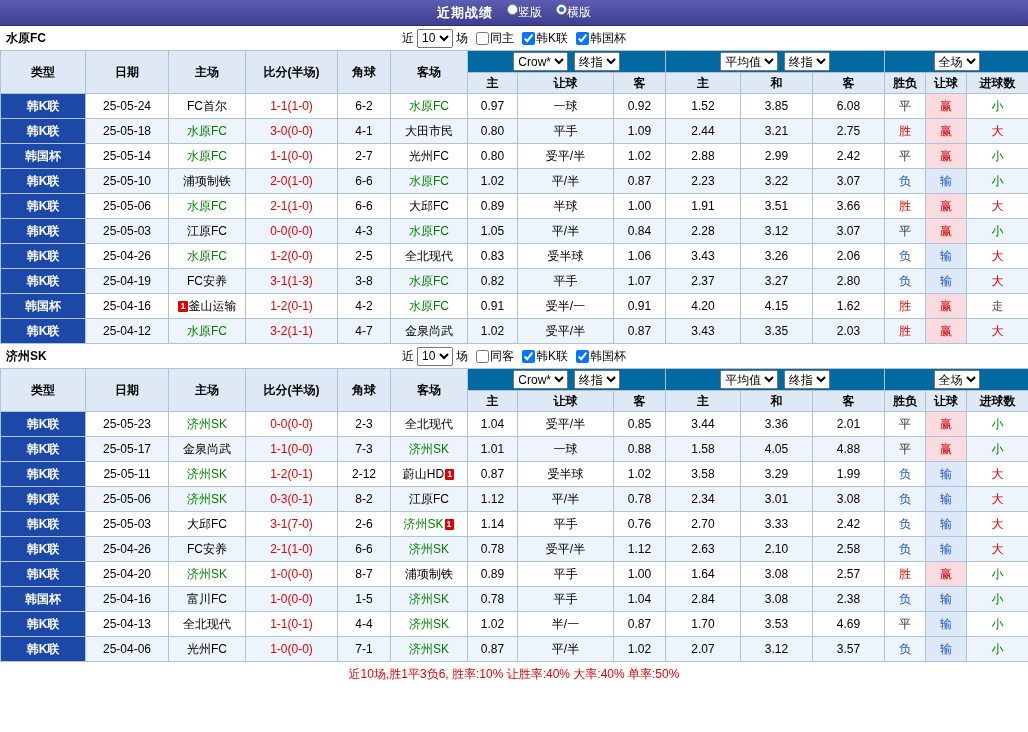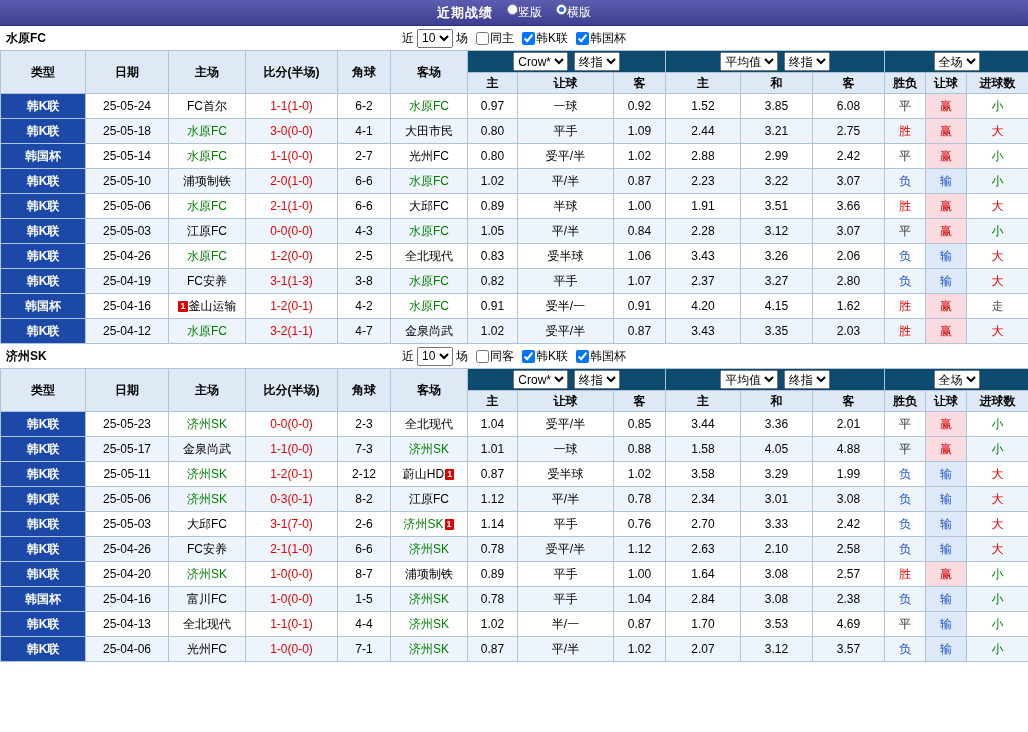--- a/index.html
+++ b/index.html
@@ -13,21 +13,21 @@
   .teamname{position:absolute;left:6px;font-weight:bold;font-size:12px}
   .ctrls{display:inline-flex;align-items:center;gap:3px}
   .ctrls select{font-size:12px;height:19px}
   .cb{display:inline-flex;align-items:center;gap:1px;margin-left:5px}
   .cb input{width:13px;height:13px;margin:0}
   table.grid{border-collapse:collapse;width:1028px;table-layout:fixed}
   .grid th,.grid td{border:1px solid #aec2da;text-align:center;overflow:hidden;white-space:nowrap;padding:0 2px}
   .grid thead th{background:#dfe9f6;font-weight:bold;font-size:12px}
   .grid tr.h1 th{height:22px}
   .grid tr.h2 th{height:21px}
-  .grid thead th.ddc{background:#0c4a6e;font-weight:normal}
+  .grid thead th.ddc{background:#0369a1;font-weight:normal}
   .ddc select{font-size:12px;height:19px;margin:0 1px}
   .grid tbody td{height:25px;font-size:12px}
   tr.even{background:#fff}
   tr.odd{background:#eef4fb}
   td.type{background:#1c49a8;color:#fff;font-weight:bold}
   td.team.focus{color:#008000}
   td.score{color:#e60000}
   td.res-win{color:#e60000}
   td.res-draw{color:#333}
   td.res-lose{color:#2057c7}
@@ -538,15 +538,16 @@
               <td class="num">1.02</td>
               <td class="num">2.07</td>
               <td class="num">3.12</td>
               <td class="num">3.57</td>
               <td class="res-lose">负</td>
               <td class="h-lose">输</td>
               <td class="g-small">小</td>
             </tr>
           </tbody>
     </table>
+    <div class="summary">近10场,胜1平3负6, 胜率:10% 让胜率:40% 大率:40% 单率:50%</div>
   </div>
 </div>
 </div>
 
 </body></html>

